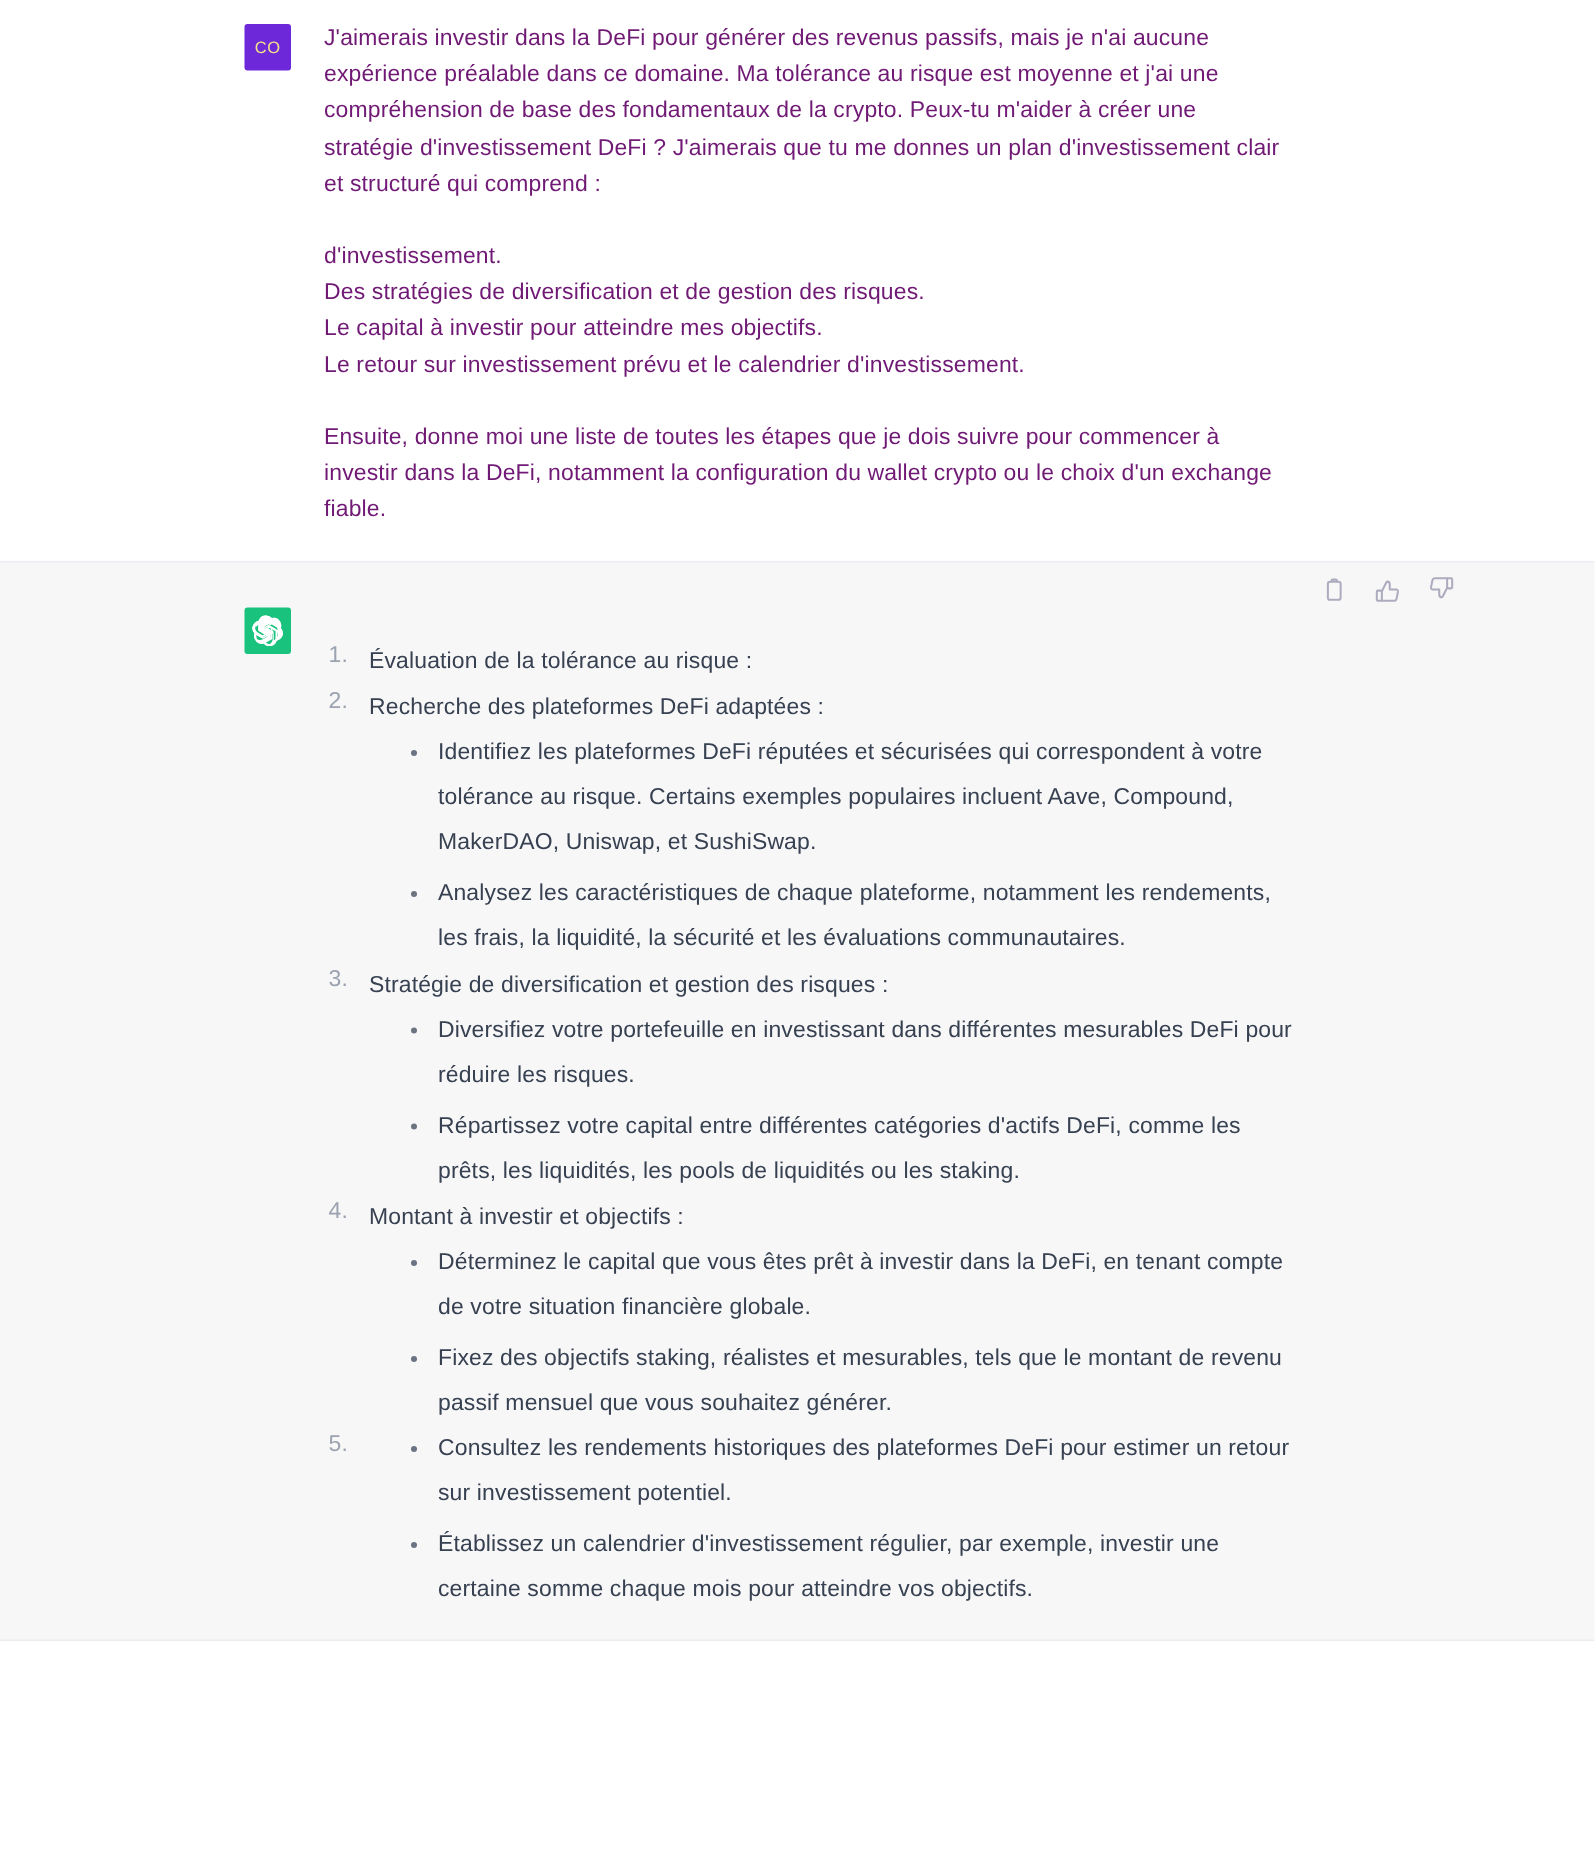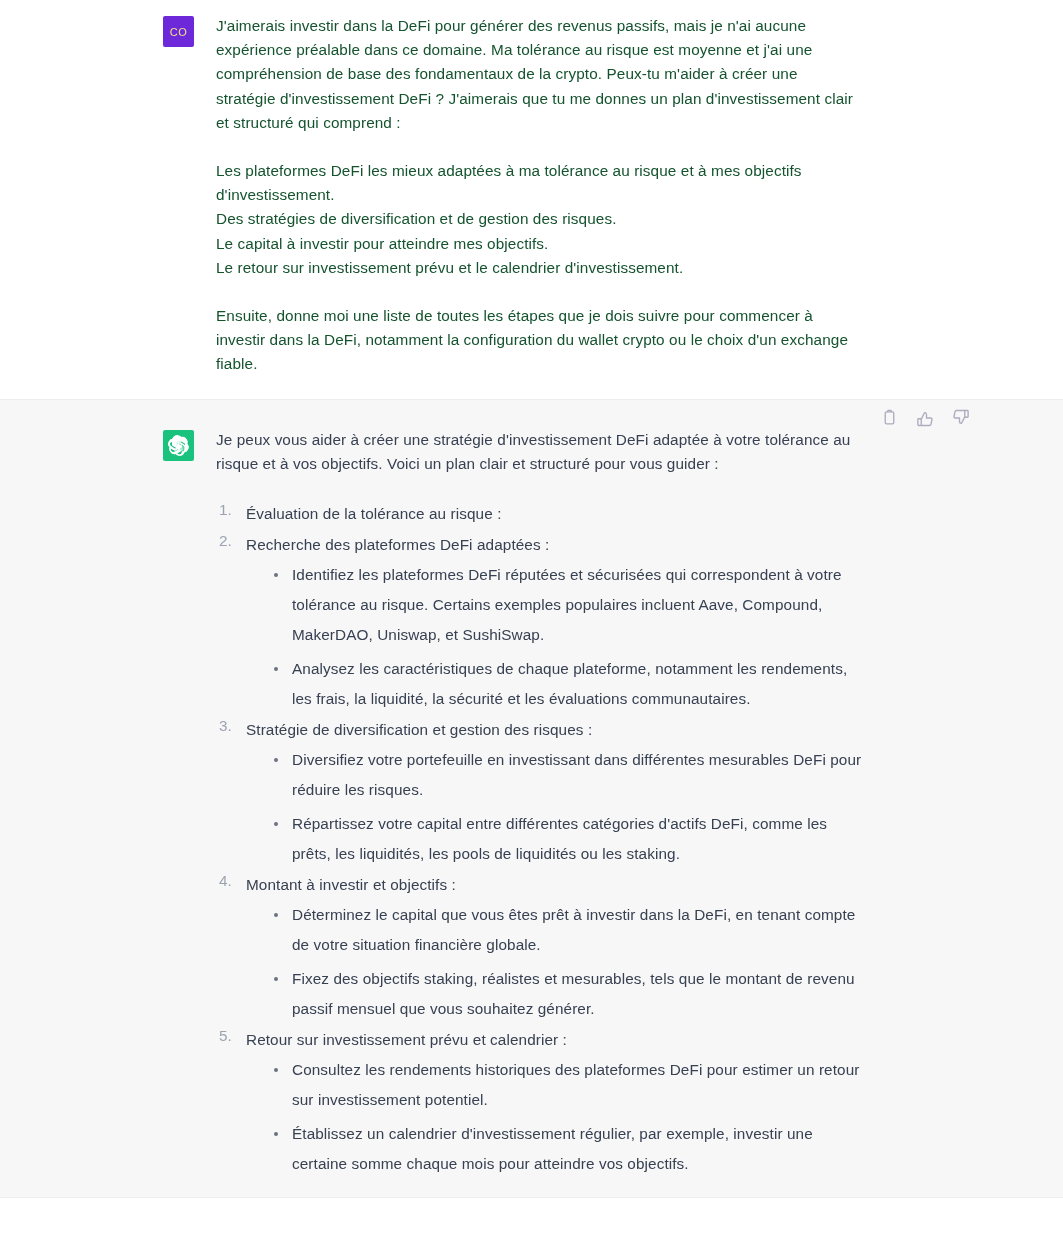--- a/index.html
+++ b/index.html
@@ -79,21 +79,21 @@
     margin-left: 22px;
     flex: 1 1 auto;
     min-width: 0;
     max-width: 651px;
     color: #374151;
     font-size: 15.3px;
     line-height: 24.2px;
     letter-spacing: 0.1px;
   }
 
-  .msg--user .msg-body { color: #14532d; }
+  .msg--user .msg-body { color: #701a75; }
   .msg--assistant .msg-body { color: #374151; }
 
   .para { margin: 0 0 0 0; }
   .para + .para { margin-top: 24px; }
 
   .para-line { display: block; }
 
   
   .ol {
     list-style: none;
@@ -188,21 +188,20 @@
       </div>
       <div class="msg-body">
         <div class="para">
           <span class="para-line">J'aimerais investir dans la DeFi pour générer des revenus passifs, mais je n'ai aucune</span>
           <span class="para-line">expérience préalable dans ce domaine. Ma tolérance au risque est moyenne et j'ai une</span>
           <span class="para-line">compréhension de base des fondamentaux de la crypto. Peux-tu m'aider à créer une</span>
           <span class="para-line">stratégie d'investissement DeFi ? J'aimerais que tu me donnes un plan d'investissement clair</span>
           <span class="para-line">et structuré qui comprend :</span>
         </div>
         <div class="para">
-          <span class="para-line">Les plateformes DeFi les mieux adaptées à ma tolérance au risque et à mes objectifs</span>
           <span class="para-line">d'investissement.</span>
           <span class="para-line">Des stratégies de diversification et de gestion des risques.</span>
           <span class="para-line">Le capital à investir pour atteindre mes objectifs.</span>
           <span class="para-line">Le retour sur investissement prévu et le calendrier d'investissement.</span>
         </div>
         <div class="para">
           <span class="para-line">Ensuite, donne moi une liste de toutes les étapes que je dois suivre pour commencer à</span>
           <span class="para-line">investir dans la DeFi, notamment la configuration du wallet crypto ou le choix d'un exchange</span>
           <span class="para-line">fiable.</span>
         </div>
@@ -237,21 +236,20 @@
       <div class="avatar avatar--assistant">
         <svg width="21" height="21" viewBox="0 0 41 41" fill="#ffffff">
           <path d="M37.532 16.87a9.963 9.963 0 0 0-.856-8.184 10.078 10.078 0 0 0-10.855-4.835A9.965 9.965 0 0 0 18.306.5a10.079 10.079 0 0 0-9.614 6.977 9.967 9.967 0 0 0-6.664 4.834 10.08 10.08 0 0 0 1.24 11.817 9.965 9.965 0 0 0 .856 8.185 10.079 10.079 0 0 0 10.855 4.835 9.965 9.965 0 0 0 7.516 3.35 10.078 10.078 0 0 0 9.617-6.981 9.967 9.967 0 0 0 6.663-4.834 10.079 10.079 0 0 0-1.243-11.813ZM22.498 37.886a7.474 7.474 0 0 1-4.799-1.735c.061-.33.141-.66.243-.98l5.728-3.307a1.59 1.59 0 0 0 .796-1.38V23.33l2.424 1.4a.093.093 0 0 1 .049.068v6.686a7.504 7.504 0 0 1-7.51 7.49l3.07-1.088ZM6.392 31.006a7.471 7.471 0 0 1-.894-5.02c.06.036.162.099.237.141l5.728 3.308a1.582 1.582 0 0 0 1.599 0l6.993-4.036v2.798a.104.104 0 0 1-.04.09l-5.79 3.343a7.51 7.51 0 0 1-10.25-2.747l2.417 2.123ZM4.882 15.96a7.474 7.474 0 0 1 3.9-3.288c0 .067-.4.185-.4.27v6.616a1.584 1.584 0 0 0 .798 1.38l6.993 4.036-2.426 1.4a.092.092 0 0 1-.086.008l-5.79-3.347a7.505 7.505 0 0 1-2.745-10.25l-.644 3.175ZM28.16 21.394l-6.993-4.037 2.426-1.4a.092.092 0 0 1 .086-.008l5.791 3.345a7.5 7.5 0 0 1-1.158 13.528v-6.69a1.578 1.578 0 0 0-.152-.738ZM30.573 17.75a23.4 23.4 0 0 0-.236-.14l-5.728-3.309a1.585 1.585 0 0 0-1.6 0l-6.993 4.037V15.54a.093.093 0 0 1 .039-.09l5.791-3.342a7.5 7.5 0 0 1 11.14 7.764l-2.413-2.123ZM14.witness 0 0"></path>
           <path d="M20.5 9.5 11 15v11l9.5 5.5L30 26V15l-9.5-5.5Zm0 2.8 7 4.05v8.1l-7 4.05-7-4.05v-8.1l7-4.05Z" opacity="0"></path>
           <path d="M37.532 16.87a9.963 9.963 0 0 0-.856-8.184 10.078 10.078 0 0 0-10.855-4.835A9.965 9.965 0 0 0 18.306.5a10.079 10.079 0 0 0-9.614 6.977 9.967 9.967 0 0 0-6.664 4.834 10.08 10.08 0 0 0 1.24 11.817 9.965 9.965 0 0 0 .856 8.185 10.079 10.079 0 0 0 10.855 4.835 9.965 9.965 0 0 0 7.516 3.35 10.078 10.078 0 0 0 9.617-6.981 9.967 9.967 0 0 0 6.663-4.834 10.079 10.079 0 0 0-1.243-11.813Zm-15.034 21.017a7.47 7.47 0 0 1-4.799-1.735l.237-.134 7.974-4.604a1.294 1.294 0 0 0 .655-1.134V18.98l3.37 1.947a.12.12 0 0 1 .65.092v9.312a7.504 7.504 0 0 1-7.502 7.556Zm-16.13-6.888a7.47 7.47 0 0 1-.893-5.023l.236.142 7.974 4.604a1.297 1.297 0 0 0 1.311 0l9.734-5.62v3.89a.12.12 0 0 1-.48.103l-8.065 4.655a7.504 7.504 0 0 1-10.25-2.75Zm-2.098-17.42a7.47 7.47 0 0 1 3.904-3.288v9.474a1.294 1.294 0 0 0 .653 1.135l9.734 5.62-3.37 1.945a.12.12 0 0 1-.114.01L6.99 24.768a7.504 7.504 0 0 1-2.75-10.25Zm27.7 6.448-9.734-5.62 3.37-1.944a.12.12 0 0 1 .113-.01l8.063 4.652a7.496 7.496 0 0 1-1.157 13.52v-9.473a1.294 1.294 0 0 0-.655-1.125Zm3.354-5.048-.236-.142-7.974-4.604a1.3 1.3 0 0 0-1.311 0l-9.734 5.62v-3.89a.12.12 0 0 1 .048-.103l8.064-4.655a7.504 7.504 0 0 1 11.143 7.774Zm-21.098 6.93-3.372-1.946a.12.12 0 0 1-.065-.093v-9.313a7.5 7.5 0 0 1 12.293-5.756l-.236.134-7.974 4.604a1.294 1.294 0 0 0-.656 1.134l-.004 11.237Zm1.83-3.949 4.336-2.503 4.338 2.503v5.006l-4.338 2.502-4.337-2.502-.004-5.006Z"></path>
         </svg>
       </div>
 
       <div class="msg-body">
 
-        <p class="para">Je peux vous aider à créer une stratégie d'investissement DeFi adaptée à votre tolérance au risque et à vos objectifs. Voici un plan clair et structuré pour vous guider :</p>
 
         <ol class="ol">
 
           <li>
             <span class="ol-title">Évaluation de la tolérance au risque :</span>
           </li>
 
           <li>
             <span class="ol-title">Recherche des plateformes DeFi adaptées :</span>
             <ul class="ul">
@@ -270,21 +268,20 @@
 
           <li>
             <span class="ol-title">Montant à investir et objectifs :</span>
             <ul class="ul">
               <li>Déterminez le capital que vous êtes prêt à investir dans la DeFi, en tenant compte de votre situation financière globale.</li>
               <li>Fixez des objectifs staking, réalistes et mesurables, tels que le montant de revenu passif mensuel que vous souhaitez générer.</li>
             </ul>
           </li>
 
           <li>
-            <span class="ol-title">Retour sur investissement prévu et calendrier :</span>
             <ul class="ul">
               <li>Consultez les rendements historiques des plateformes DeFi pour estimer un retour sur investissement potentiel.</li>
               <li>Établissez un calendrier d'investissement régulier, par exemple, investir une certaine somme chaque mois pour atteindre vos objectifs.</li>
             </ul>
           </li>
 
         </ol>
 
       </div>
     </div>

